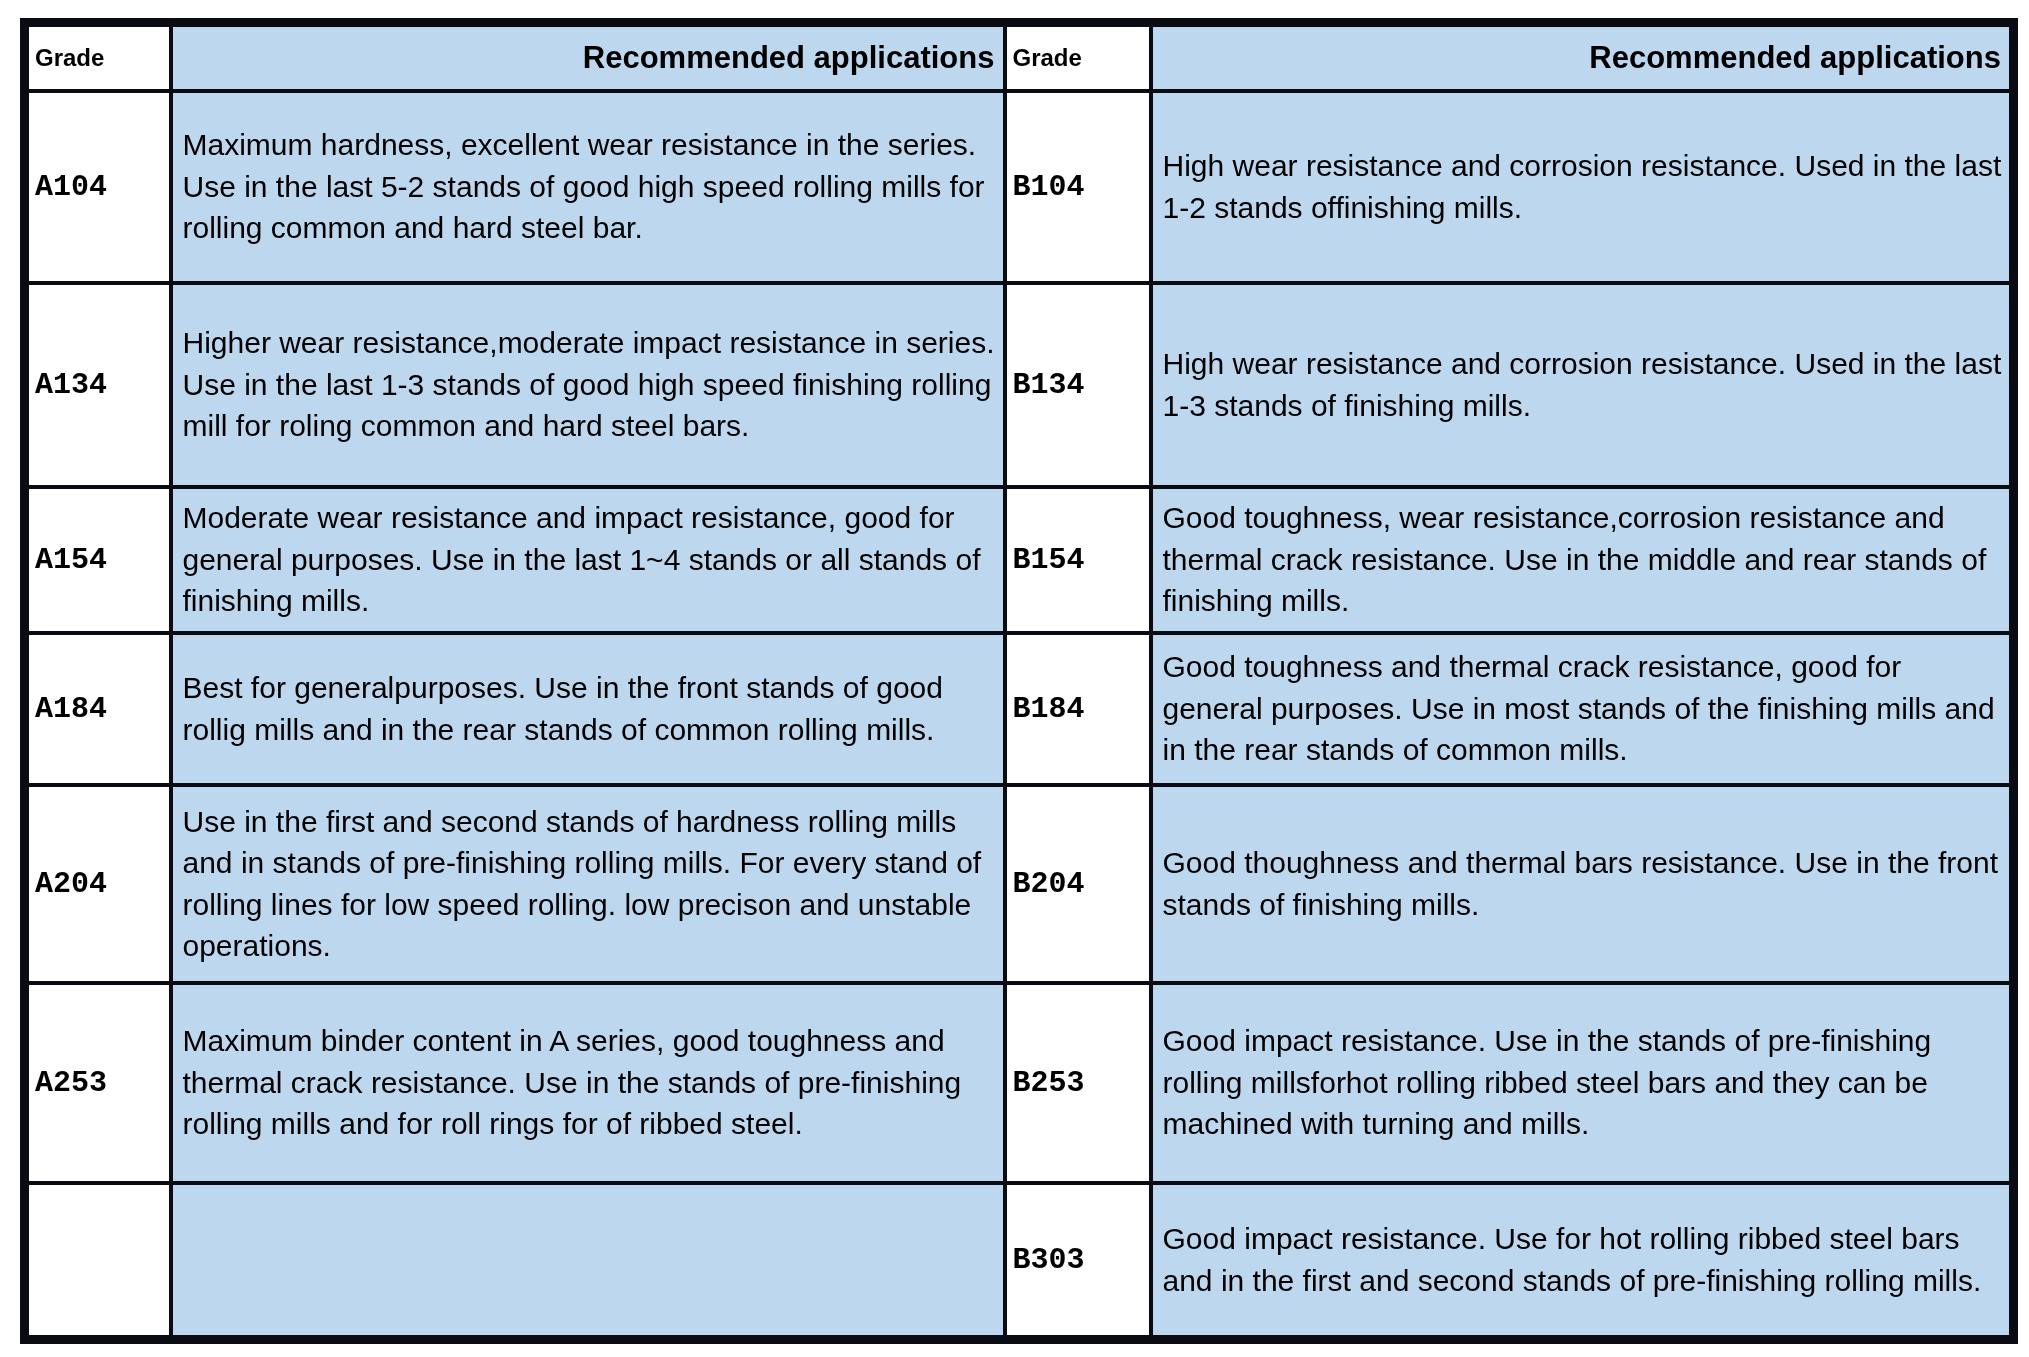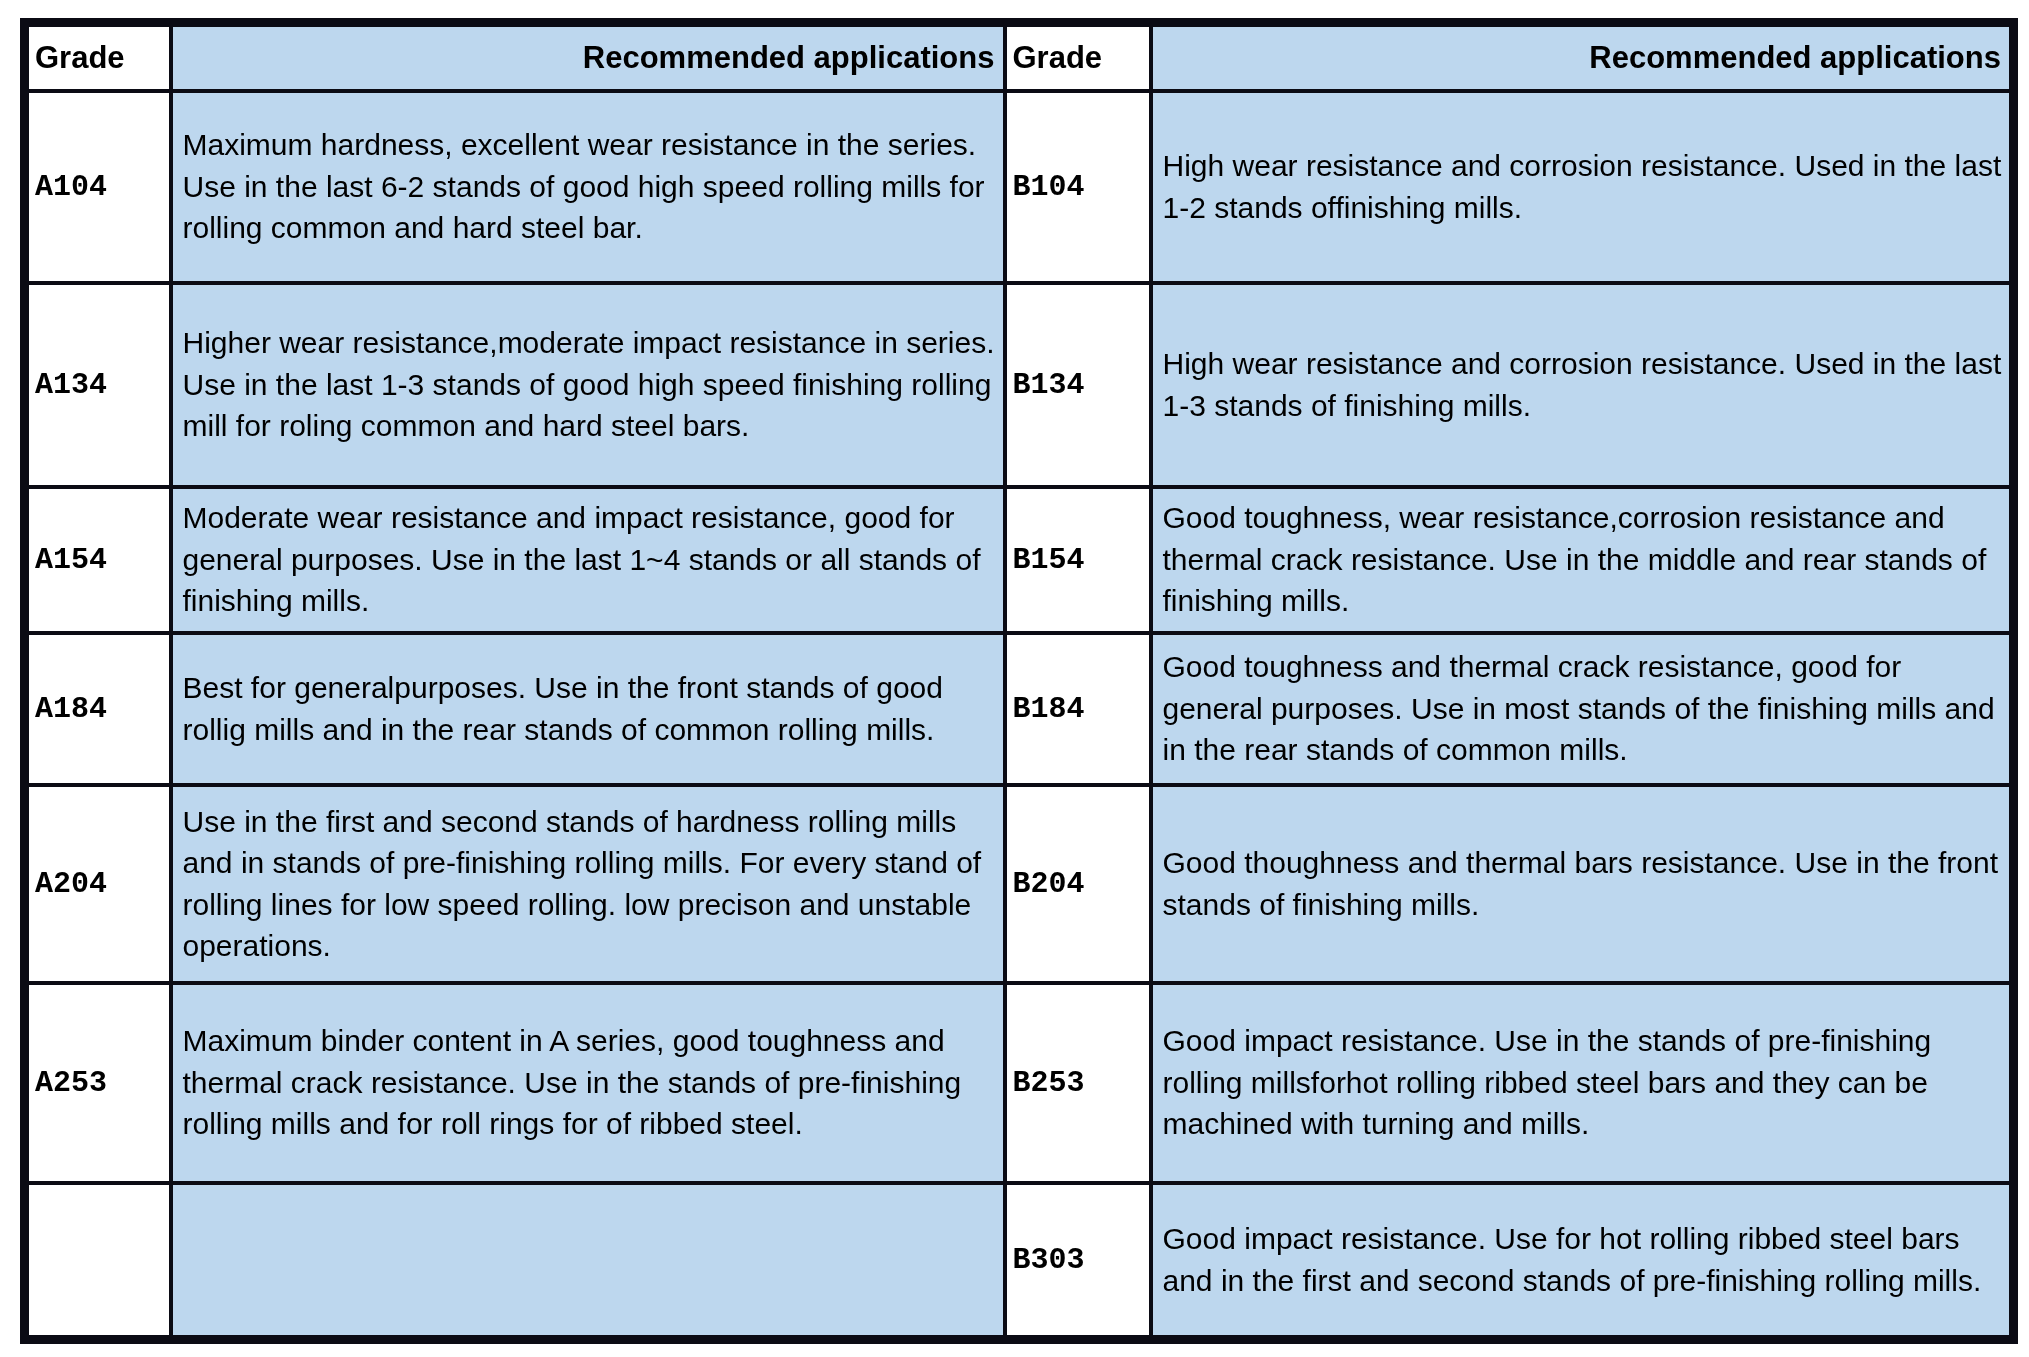--- a/index.html
+++ b/index.html
@@ -28,21 +28,21 @@
     color: #000000;
     overflow: hidden;
   }
   col.c-grade-a { width: 146px; }
   col.c-app-a   { width: 834px; }
   col.c-grade-b { width: 146px; }
   col.c-app-b   { width: 863px; }
 
   th.hdr-grade {
     background: #ffffff;
-    font-size: 31px;
+    font-size: 24px;
     font-weight: bold;
     text-align: left;
     padding: 2px 4px 2px 6px;
   }
   th.hdr-app {
     background: #bdd7ee;
     font-size: 31px;
     font-weight: bold;
     text-align: right;
     padding: 2px 8px;
@@ -85,21 +85,21 @@
     </colgroup>
     <tbody>
         <tr class="hdr-row">
       <th class="hdr-grade">Grade</th>
       <th class="hdr-app">Recommended applications</th>
       <th class="hdr-grade">Grade</th>
       <th class="hdr-app">Recommended applications</th>
     </tr>
     <tr class="row-0">
       <td class="grade-cell">A104</td>
-      <td class="app-cell">Maximum hardness, excellent wear resistance in the series. Use in the last 6-2 stands of good high speed rolling mills for rolling common and hard steel bar.</td>
+      <td class="app-cell">Maximum hardness, excellent wear resistance in the series. Use in the last 5-2 stands of good high speed rolling mills for rolling common and hard steel bar.</td>
       <td class="grade-cell">B104</td>
       <td class="app-cell">High wear resistance and corrosion resistance. Used in the last 1-2 stands offinishing mills.</td>
     </tr>
     <tr class="row-1">
       <td class="grade-cell">A134</td>
       <td class="app-cell">Higher wear resistance,moderate impact resistance in series. Use in the last 1-3 stands of good high speed finishing rolling mill for roling common and hard steel bars.</td>
       <td class="grade-cell">B134</td>
       <td class="app-cell">High wear resistance and corrosion resistance. Used in the last 1-3 stands of finishing mills.</td>
     </tr>
     <tr class="row-2">

